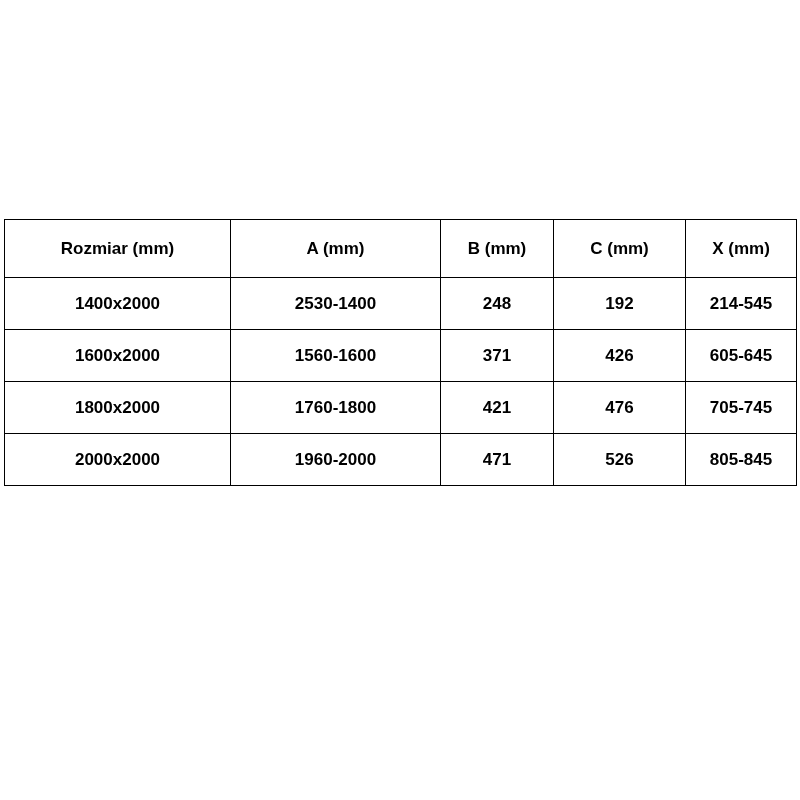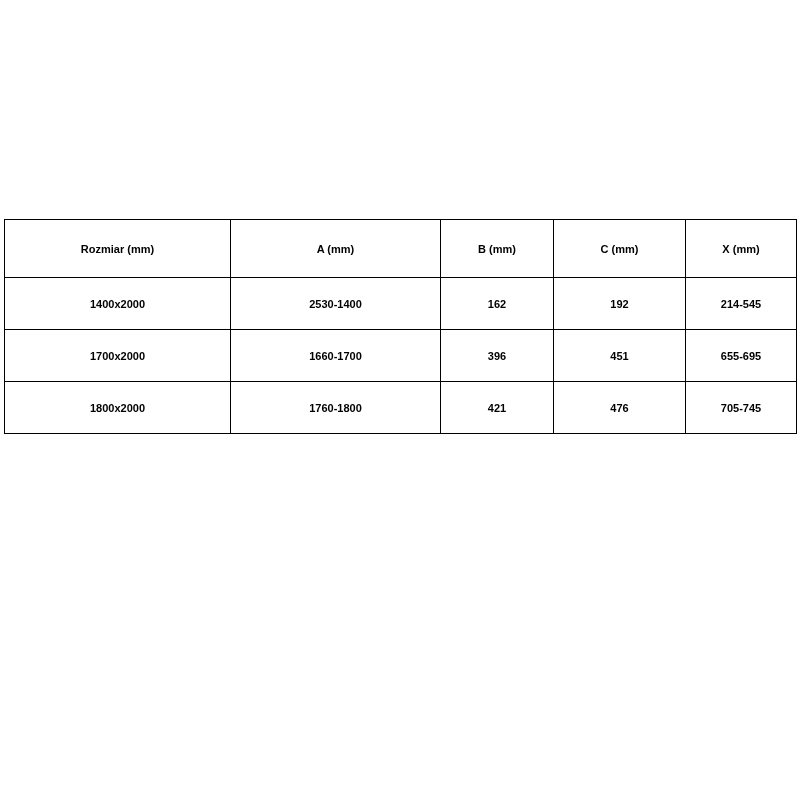--- a/index.html
+++ b/index.html
@@ -25,29 +25,29 @@
     width: 792px;
     border-collapse: collapse;
     table-layout: fixed;
   }
   table.spec-table td,
   table.spec-table th {
     border: 1px solid #000000;
     text-align: center;
     vertical-align: middle;
     font-weight: bold;
-    font-size: 11px;
+    font-size: 17px;
     height: 51px;
     padding: 0;
     color: #000000;
     white-space: nowrap;
   }
   table.spec-table thead th {
     height: 57px;
-    font-size: 11px;
+    font-size: 17px;
   }
   col.c0 { width: 226px; }
   col.c1 { width: 210px; }
   col.c2 { width: 113px; }
   col.c3 { width: 132px; }
   col.c4 { width: 111px; }
 </style>
 </head>
 <body>
 
@@ -66,33 +66,40 @@
         <th>A (mm)</th>
         <th>B (mm)</th>
         <th>C (mm)</th>
         <th>X (mm)</th>
       </tr>
     </thead>
     <tbody>
       <tr>
         <td>1400x2000</td>
         <td>2530-1400</td>
-        <td>162</td>
+        <td>248</td>
         <td>192</td>
         <td>214-545</td>
       </tr>
       <tr>
-        <td>1700x2000</td>
-        <td>1660-1700</td>
-        <td>396</td>
-        <td>451</td>
-        <td>655-695</td>
+        <td>1600x2000</td>
+        <td>1560-1600</td>
+        <td>371</td>
+        <td>426</td>
+        <td>605-645</td>
       </tr>
       <tr>
         <td>1800x2000</td>
         <td>1760-1800</td>
         <td>421</td>
         <td>476</td>
         <td>705-745</td>
       </tr>
+      <tr>
+        <td>2000x2000</td>
+        <td>1960-2000</td>
+        <td>471</td>
+        <td>526</td>
+        <td>805-845</td>
+      </tr>
     </tbody>
   </table>
 </div>
 
 </body></html>

